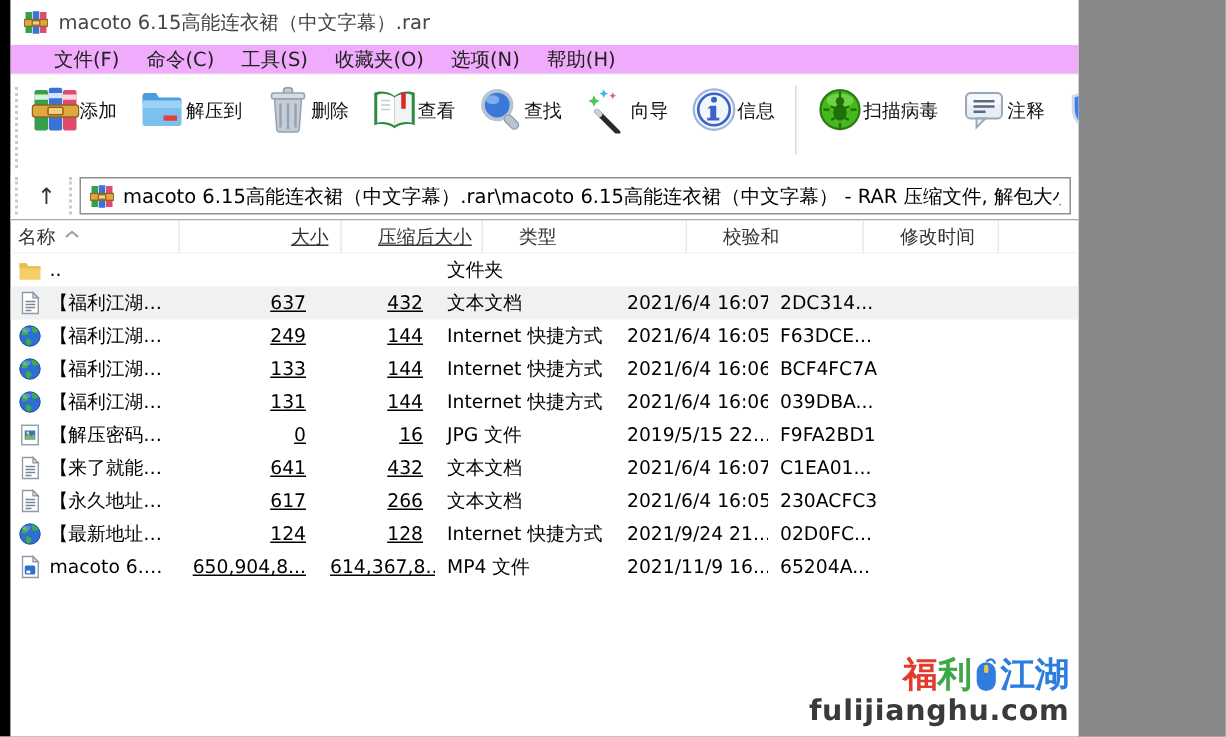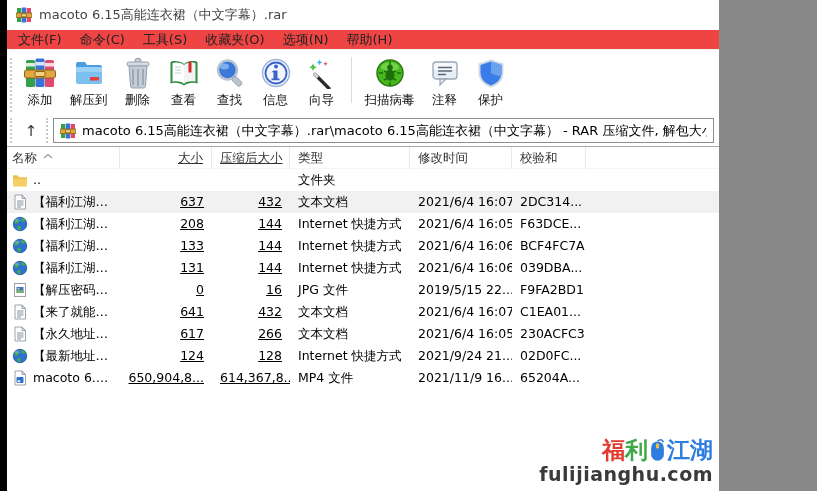--- a/index.html
+++ b/index.html
@@ -7,40 +7,40 @@
   .window {
     width:719px; height:491px; background:#fff; position:relative; overflow:hidden;
     font-family:"DejaVu Sans","Liberation Sans",sans-serif; color:#1a1a1a;
     border-left:7px solid #000000;
   }
   
   .titlebar { height:30px; display:flex; align-items:center; padding-left:9px; background:#fff; }
   .titlebar .app-icon { width:16px; height:16px; margin-right:7px; display:inline-flex; }
   .titlebar .title { font-size:13px; color:#444; white-space:nowrap; }
   
-  .menubar { height:20px; display:flex; align-items:center; padding-left:2px; background:#ef4444; border-bottom:1px solid #f2f2f2; }
+  .menubar { height:20px; display:flex; align-items:center; padding-left:20px; background:#f0abfc; border-bottom:1px solid #f2f2f2; }
   .menu-item { font-size:13px; color:#222; padding:0 9px; cursor:default; }
   
   .toolbar { height:65px; display:flex; align-items:flex-start; padding:5px 0 0 2px; background:#fff; }
   .grip { width:5px; align-self:stretch; border-left:2px dotted #c3ccd4; margin:3px 2px 3px 1px; }
   .tb-buttons { display:flex; align-items:flex-start; }
-  .tb-btn { display:flex; flex-direction:column; align-items:center; padding:2px 7px; cursor:default; }
+  .tb-btn { display:flex; flex-direction:row; align-items:center; padding:2px 7px; cursor:default; }
   .tb-icon { width:32px; height:32px; display:inline-flex; }
   .tb-label { font-size:12.5px; margin-top:3px; white-space:nowrap; color:#111; }
   .tb-sep { width:1px; background:#dcdcdc; height:46px; margin:2px 6px 0 6px; }
   
   .addressbar { height:32px; display:flex; align-items:center; padding:0 5px 0 2px; border-bottom:1px solid #a9a9a9; box-shadow:0 1px 0 #eee; background:#fff; }
   .up-btn { width:28px; height:24px; display:flex; align-items:center; justify-content:center; font-size:15px; color:#333; cursor:default; }
   .addr-field { flex:1; height:25px; border:1px solid #8f8f8f; background:#fff; display:flex; align-items:center; padding:0 6px; overflow:hidden; }
   .addr-field .app-icon { width:16px; height:16px; margin-right:6px; flex:0 0 auto; display:inline-flex; }
   .addr-text { font-size:13px; white-space:nowrap; overflow:hidden; color:#000; }
   
   .listwrap { position:relative; height:344px; background:#fff; }
   .lheader, .row { display:grid; grid-template-columns:113px 92px 78px 120px 102px 74px; height:22px; align-items:center; }
-  .lheader { border-bottom:1px solid #f5f5f5; }
+  .lheader { border-bottom:1px solid #f5f5f5;gap:16px; }
   .hcell { position:relative; font-size:12.5px; color:#333; height:22px; line-height:22px; border-right:1px solid #e9e9e9; padding:0 8px; white-space:nowrap; overflow:hidden; cursor:default; }
   .hcell.col-name { padding-left:5px; }
   .hcell.col-size, .hcell.col-packed { text-align:right; }
   .sort-arrow { position:absolute; top:-3px; left:36px; }
   .cell { font-size:12.5px; height:22px; line-height:22px; padding:0 8px; white-space:nowrap; overflow:hidden; color:#000; }
   .col-size, .col-packed { text-align:right;text-decoration:underline; }
   .cell.col-name { display:flex; align-items:center; padding:0 4px 0 5px; }
   .fic { width:16px; height:16px; flex:0 0 auto; margin-right:5px; display:inline-flex; }
   .fname { overflow:hidden; text-overflow:ellipsis; white-space:nowrap; font-size:12.5px; }
   .row.hl { background:#f1f1f1; }
@@ -137,41 +137,41 @@
               <g transform="rotate(45 21 18.5)">
                 <rect x="21" y="18.5" width="11" height="5.5" rx="2.5" fill="#b9c4d2" stroke="#8f99a3" stroke-width="0.8"></rect>
               </g>
             </svg>
           </span>
           <span class="tb-label">查找</span>
         </div>
         <div class="tb-btn">
           <span class="tb-icon">
             <svg viewBox="0 0 32 32" width="32" height="32">
-              <circle cx="16" cy="16" r="13.5" fill="#f2f6fb" stroke="#9fb6d8" stroke-width="1.5"></circle>
-              <circle cx="16" cy="16" r="10.5" fill="none" stroke="#3a62c8" stroke-width="1.8"></circle>
-              <circle cx="16" cy="9.5" r="2" fill="#3a62c8"></circle>
-              <path d="M13.5 13.5 h4 v8 h2 v1.8 h-8 v-1.8 h2 v-6.2 h-2 Z" fill="#3a62c8"></path>
-            </svg>
-          </span>
-          <span class="tb-label">信息</span>
-        </div>
-        <div class="tb-btn">
-          <span class="tb-icon">
-            <svg viewBox="0 0 32 32" width="32" height="32">
               <g transform="rotate(45 9 15)">
                 <rect x="9" y="15" width="23" height="3.4" rx="1.5" fill="#2a2a2a"></rect>
                 <rect x="9" y="15" width="6" height="3.4" rx="1.5" fill="#c9d2da"></rect>
               </g>
               <path d="M7 6.5 l1.2 2.6 2.6 1.2 -2.6 1.2 L7 14.1 5.8 11.5 3.2 10.3 5.8 9.1 Z" fill="#4cc455"></path>
               <path d="M13.5 2.5 l0.9 2 2 0.9 -2 0.9 -0.9 2 -0.9 -2 -2 -0.9 2 -0.9 Z" fill="#3ab6e8"></path>
               <path d="M19.5 4.5 l0.7 1.6 1.6 0.7 -1.6 0.7 -0.7 1.6 -0.7 -1.6 -1.6 -0.7 1.6 -0.7 Z" fill="#e85a7a"></path>
             </svg>
           </span>
           <span class="tb-label">向导</span>
+        </div>
+        <div class="tb-btn">
+          <span class="tb-icon">
+            <svg viewBox="0 0 32 32" width="32" height="32">
+              <circle cx="16" cy="16" r="13.5" fill="#f2f6fb" stroke="#9fb6d8" stroke-width="1.5"></circle>
+              <circle cx="16" cy="16" r="10.5" fill="none" stroke="#3a62c8" stroke-width="1.8"></circle>
+              <circle cx="16" cy="9.5" r="2" fill="#3a62c8"></circle>
+              <path d="M13.5 13.5 h4 v8 h2 v1.8 h-8 v-1.8 h2 v-6.2 h-2 Z" fill="#3a62c8"></path>
+            </svg>
+          </span>
+          <span class="tb-label">信息</span>
         </div>
         <div class="tb-sep"></div>
         <div class="tb-btn">
           <span class="tb-icon">
             <svg viewBox="0 0 32 32" width="32" height="32">
               <circle cx="16" cy="16" r="13" fill="#45b81e" stroke="#2a7a10" stroke-width="1.5"></circle>
               <ellipse cx="16" cy="10" rx="9" ry="4.5" fill="#8ee060" opacity="0.6"></ellipse>
               <ellipse cx="16" cy="18" rx="4.5" ry="5.5" fill="#1e6e0a"></ellipse>
               <circle cx="16" cy="10.5" r="2.8" fill="#1e6e0a"></circle>
               <path d="M10 14 l4 1.5 M10 23 l4-2 M22 14 l-4 1.5 M22 23 l-4-2 M16 4 v4 M16 25 v4 M5 16 h4 M23 16 h4" stroke="#1e6e0a" stroke-width="1.5"></path>
@@ -222,22 +222,22 @@
   </div>
 
   <div class="listwrap">
     <div class="lheader">
         <div class="hcell col-name"><span>名称</span><span class="sort-arrow"><svg width="10" height="6" viewBox="0 0 10 6">
               <path d="M1 5 L5 1.5 9 5" stroke="#9a9a9a" stroke-width="1.2" fill="none"></path>
             </svg></span></div>
         <div class="hcell col-size"><span>大小</span></div>
         <div class="hcell col-packed"><span>压缩后大小</span></div>
         <div class="hcell col-type"><span>类型</span></div>
+        <div class="hcell col-checksum"><span>校验和</span></div>
         <div class="hcell col-modified"><span>修改时间</span></div>
-        <div class="hcell col-checksum"><span>校验和</span></div>
       </div>
     <div>
         <div class="row">
           <div class="cell col-name">
             <span class="fic">
               <svg viewBox="0 0 16 16" width="16" height="16">
                 <path d="M1 3.5 h4.5 l1.5 2 H15 v8 q0 1 -1 1 H2 q-1 0 -1 -1 Z" fill="#f3cf65"></path>
                 <path d="M1 3.5 h4.5 l1.5 2 H15 v1.5 H1 Z" fill="#e9c051"></path>
               </svg>
             </span>
@@ -273,21 +273,21 @@
                 <circle cx="8" cy="8" r="7" fill="#2f6fd0"></circle>
                 <path d="M4 2.8 q3 2 2.5 4.2 q-2 1 -4 0.2 Q2.8 4.4 4 2.8 Z" fill="#3fae49"></path>
                 <path d="M9 1.5 q3.2 0.6 4.8 3.2 q-1.6 1.6 -3.8 1 Q9 4.2 9 1.5 Z" fill="#3fae49"></path>
                 <path d="M6 9.5 q2.6 0.5 3.1 2.6 q-1 2 -2.6 2.5 Q4.4 12 6 9.5 Z" fill="#3fae49"></path>
                 <circle cx="8" cy="8" r="6.8" fill="none" stroke="#1d4f9e" stroke-width="0.5"></circle>
                 <ellipse cx="5.5" cy="4" rx="2.8" ry="1.6" fill="#fff" opacity="0.22"></ellipse>
               </svg>
             </span>
             <span class="fname">【福利江湖发布...</span>
           </div>
-          <div class="cell col-size">208</div>
+          <div class="cell col-size">249</div>
           <div class="cell col-packed">144</div>
           <div class="cell col-type">Internet 快捷方式</div>
           <div class="cell col-modified">2021/6/4 16:05</div>
           <div class="cell col-checksum">F63DCE...</div>
         </div>
         <div class="row">
           <div class="cell col-name">
             <span class="fic">
               <svg viewBox="0 0 16 16" width="16" height="16">
                 <circle cx="8" cy="8" r="7" fill="#2f6fd0"></circle>

